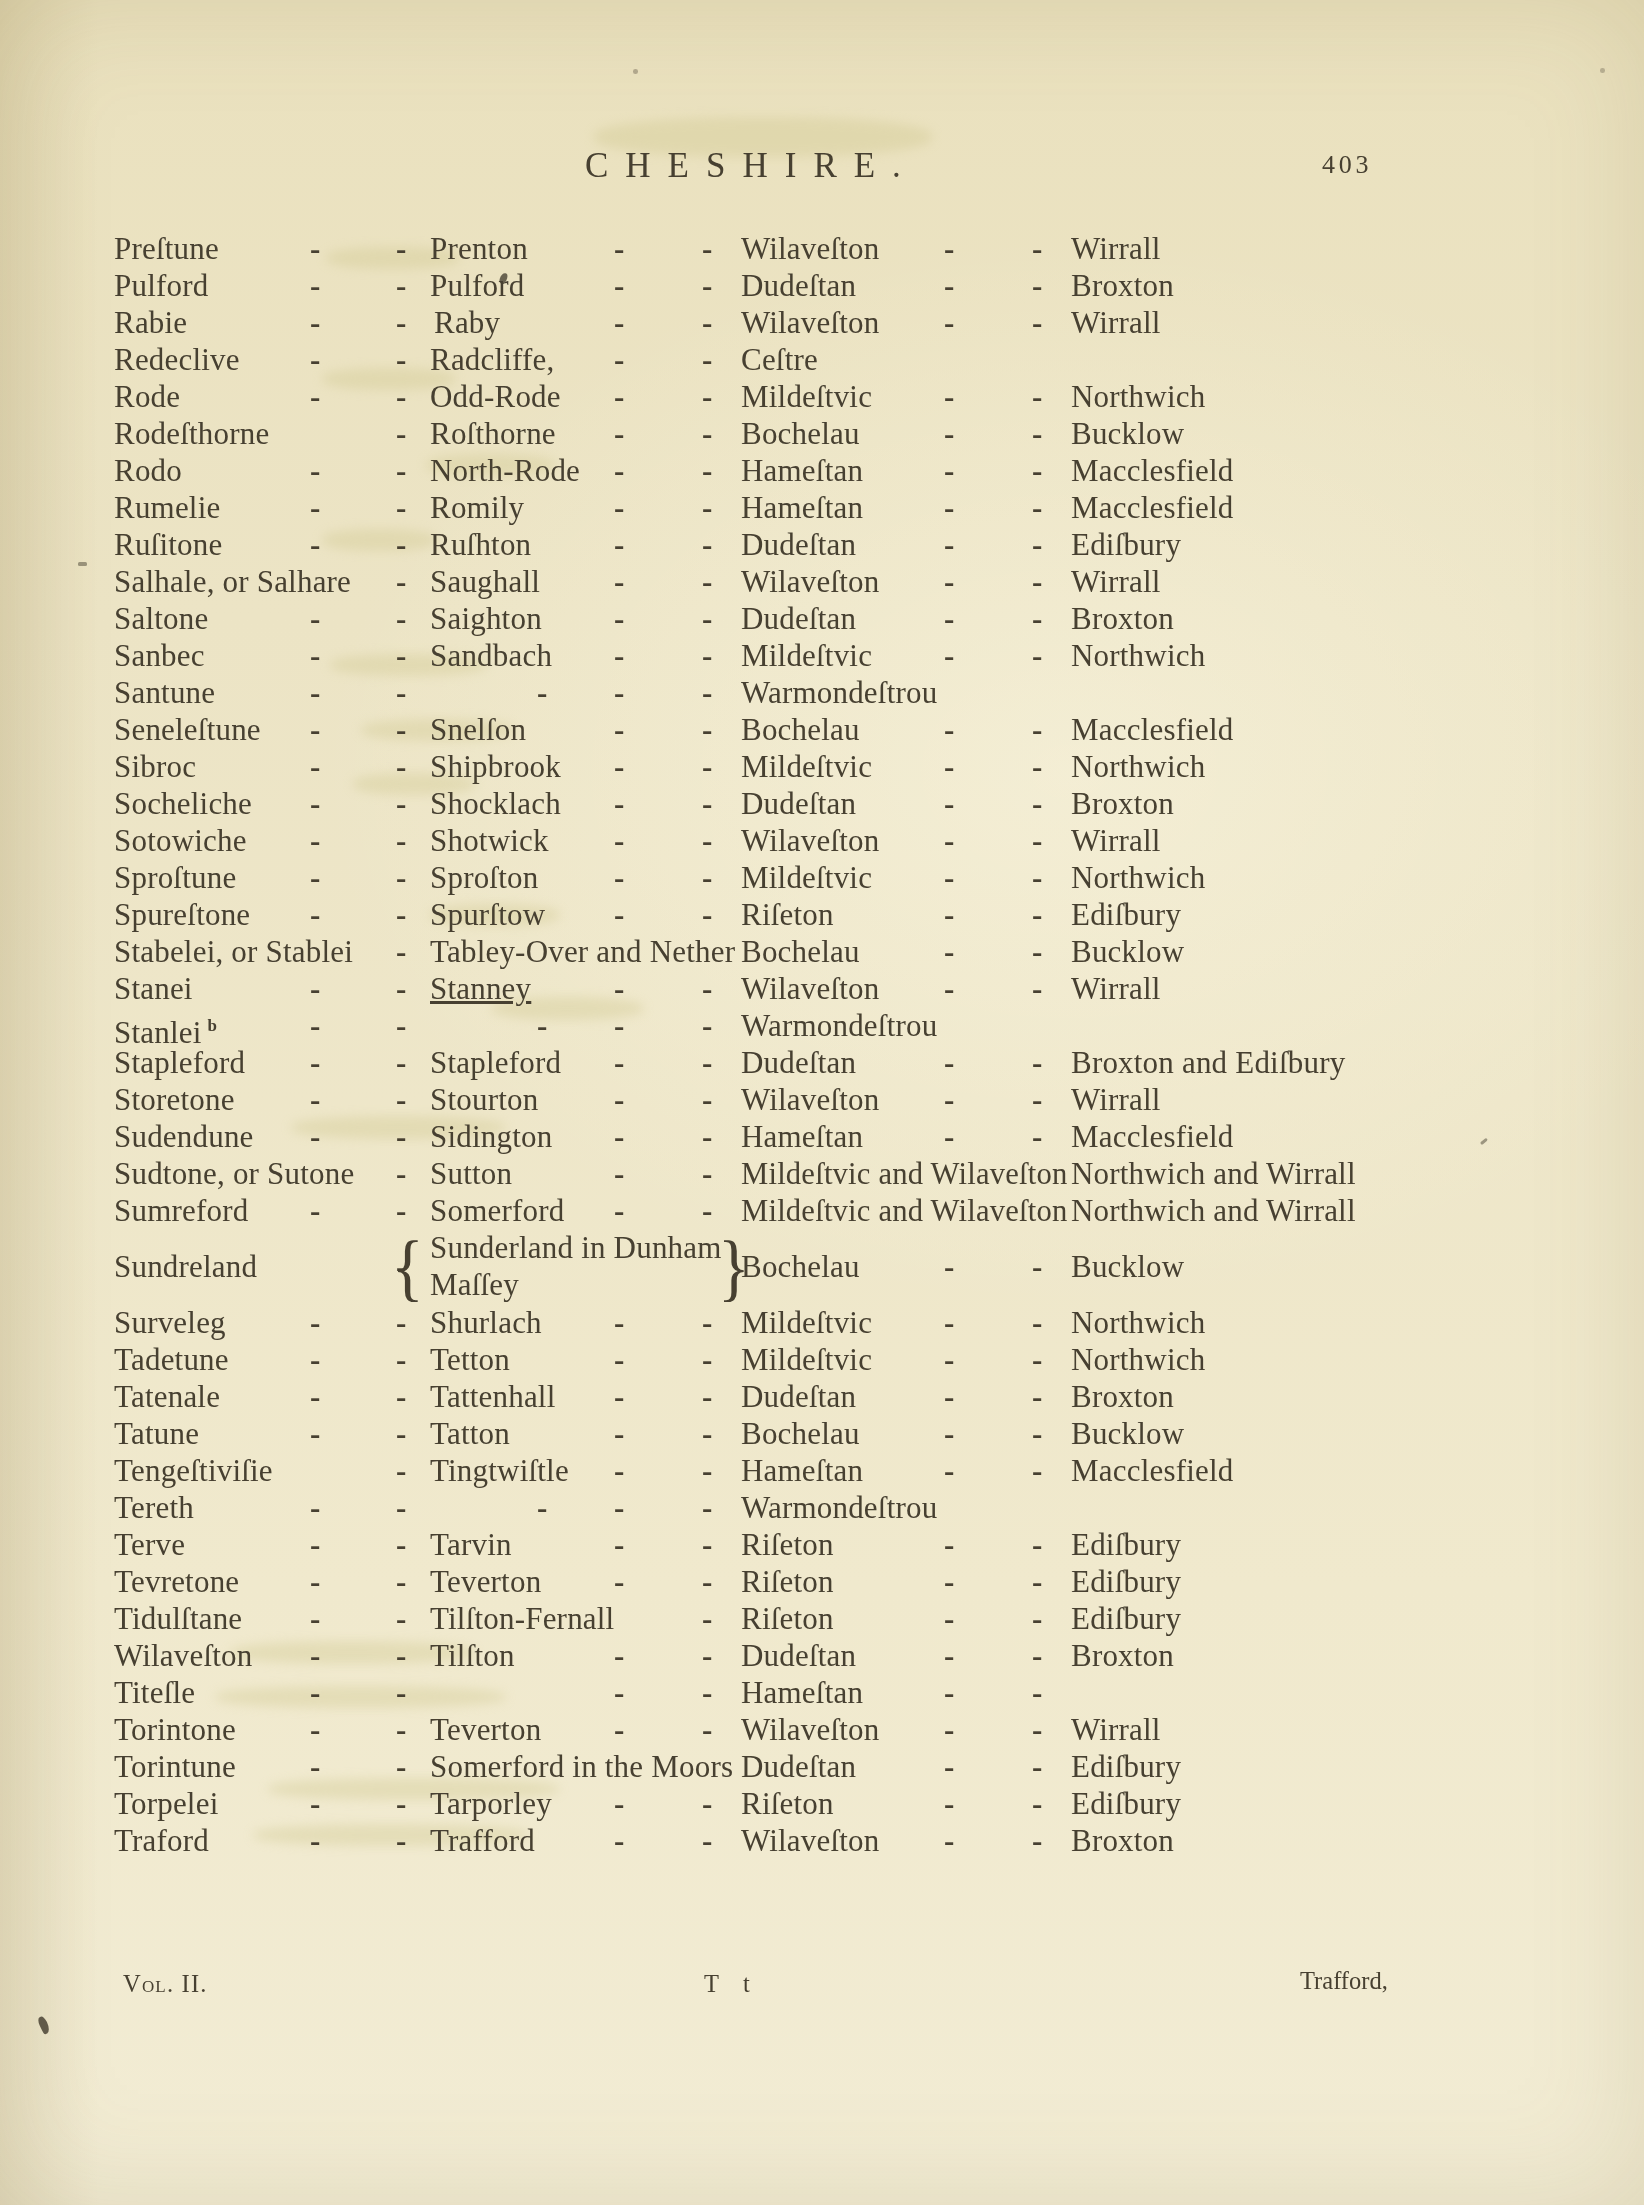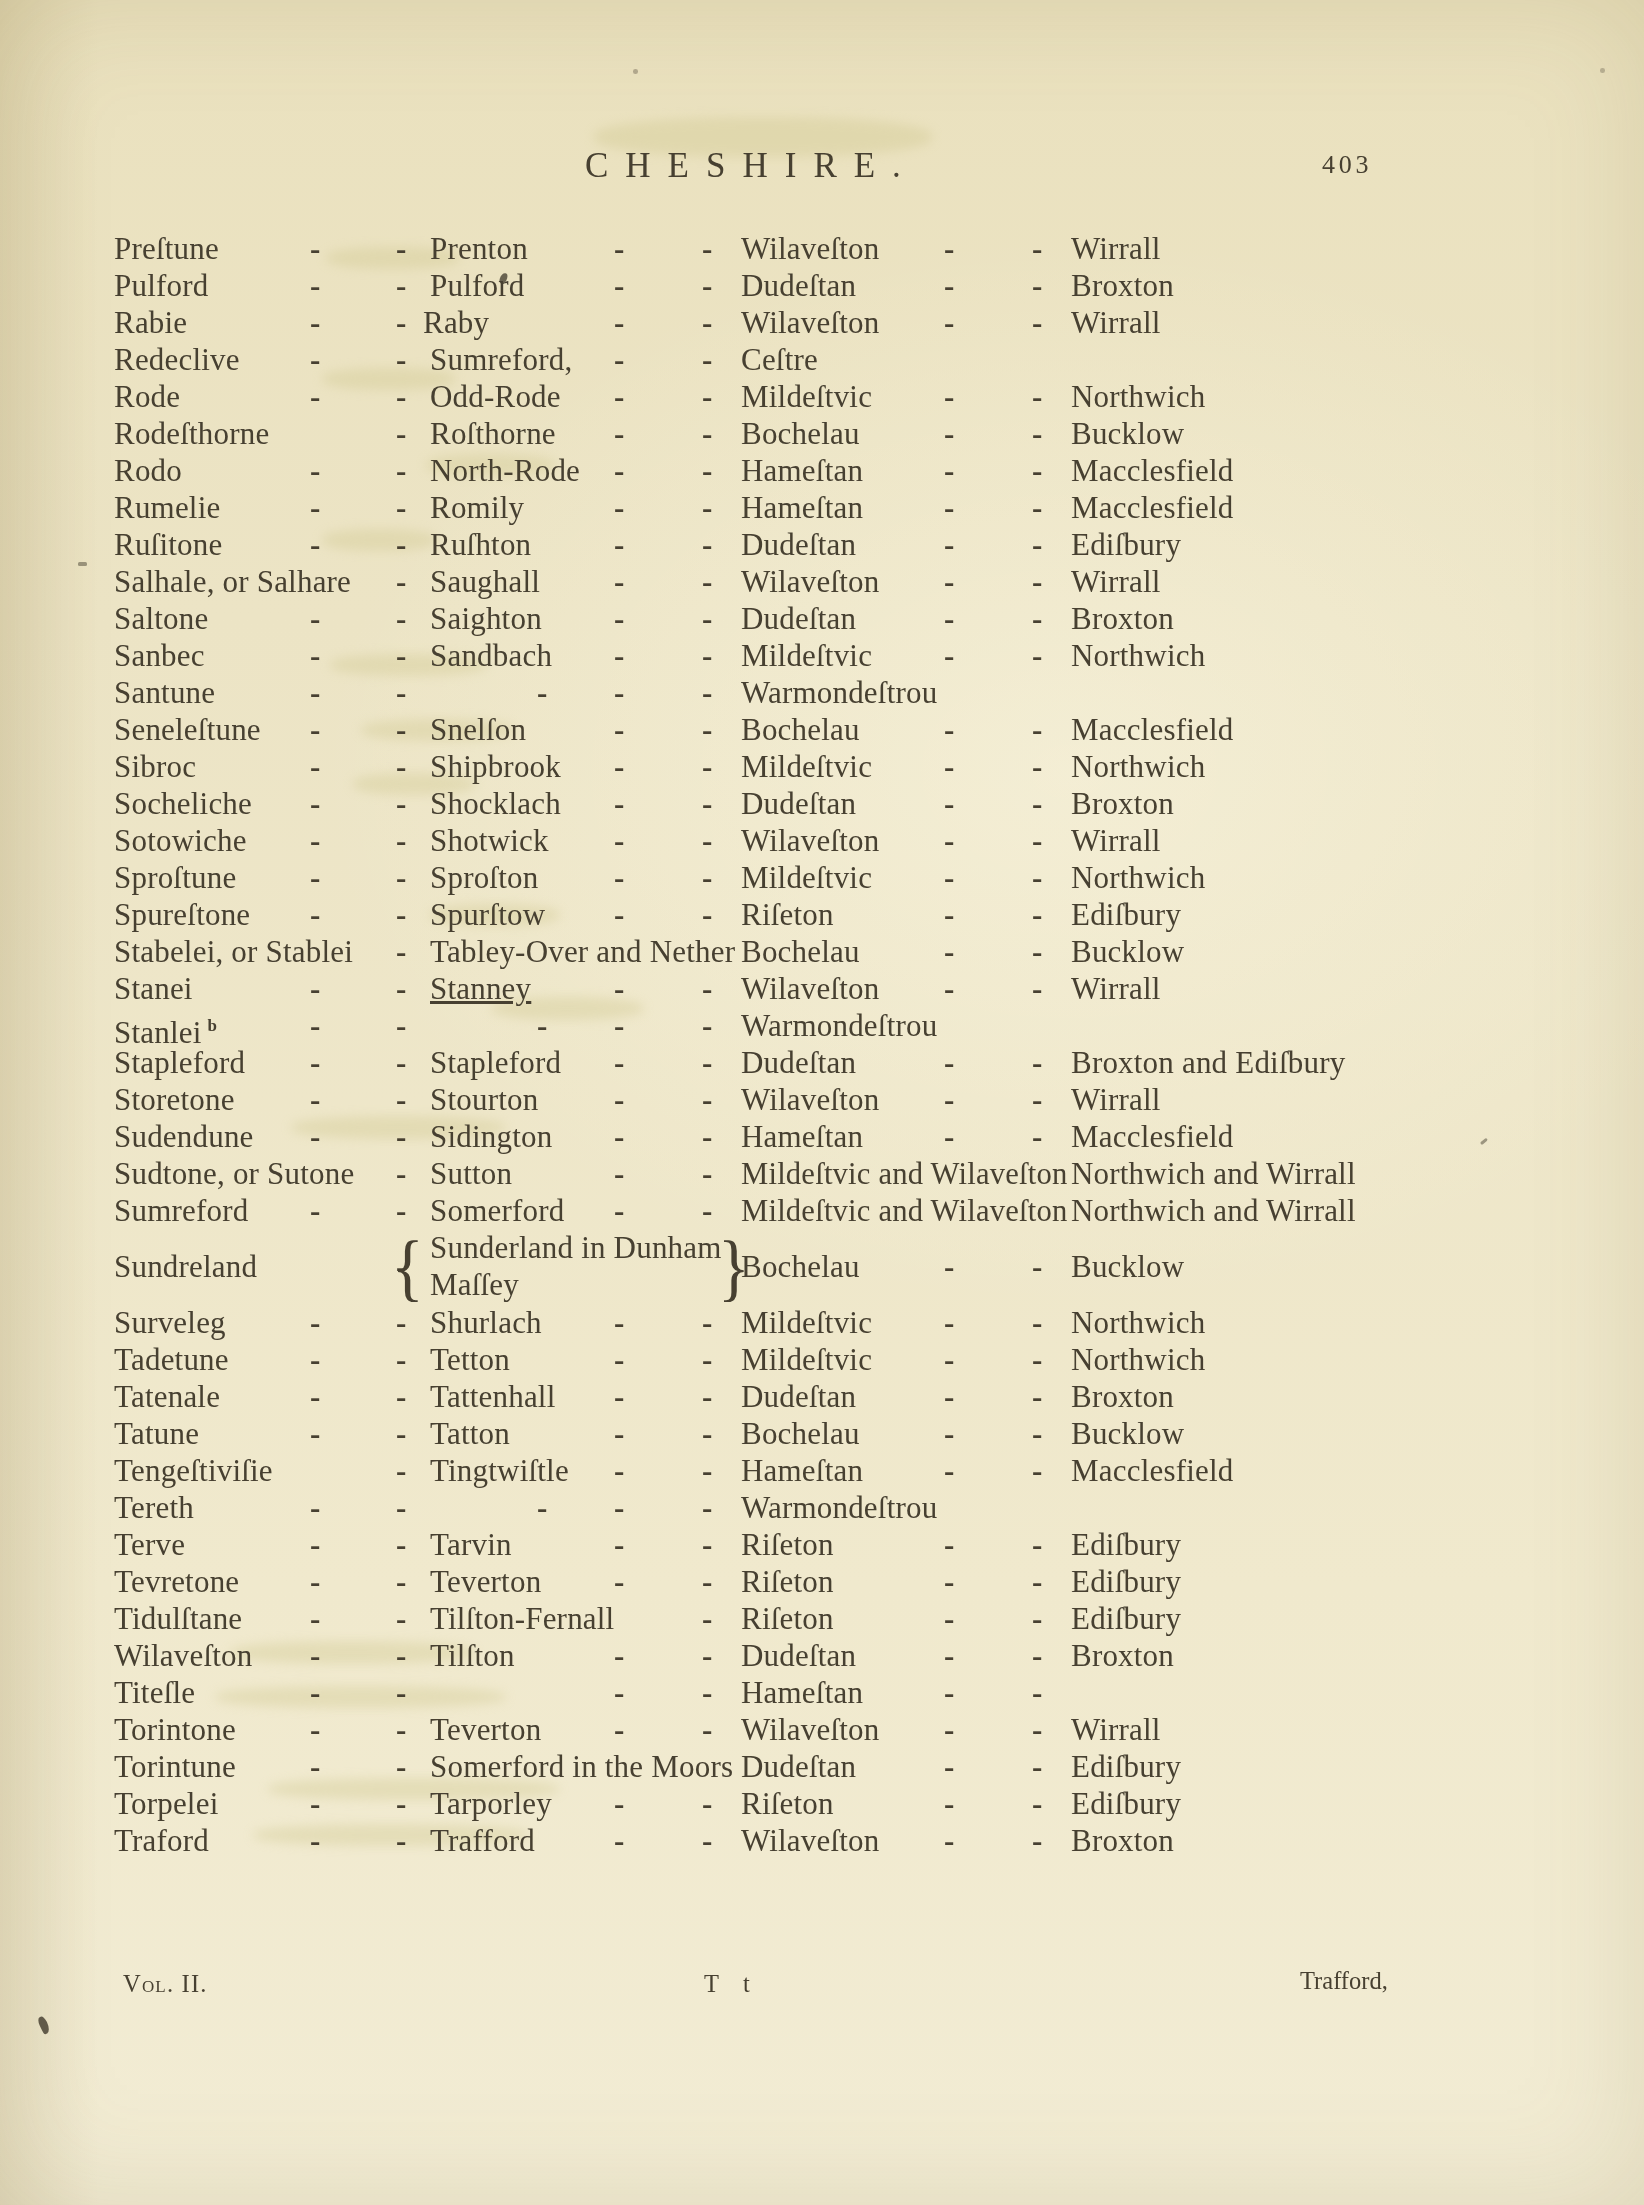--- a/index.html
+++ b/index.html
@@ -104,31 +104,31 @@
         <span class="cell c4" style="left: 957px;">Broxton</span>
       </div>
       <div class="trow">
         <span class="cell c1" style="left: 0px;">Rabie</span>
         <span class="cell dash" style="left: 196px;">-</span>
         <span class="cell dash" style="left: 282px;">-</span>
         <span class="cell dash" style="left: 500px;">-</span>
         <span class="cell dash" style="left: 588px;">-</span>
         <span class="cell dash" style="left: 830px;">-</span>
         <span class="cell dash" style="left: 918px;">-</span>
-        <span class="cell c2" style="left: 309px;">Raby</span>
+        <span class="cell c2" style="left: 320px;">Raby</span>
         <span class="cell c3" style="left: 627px;">Wilaveſton</span>
         <span class="cell c4" style="left: 957px;">Wirrall</span>
       </div>
       <div class="trow">
         <span class="cell c1" style="left: 0px;">Redeclive</span>
         <span class="cell dash" style="left: 196px;">-</span>
         <span class="cell dash" style="left: 282px;">-</span>
         <span class="cell dash" style="left: 500px;">-</span>
         <span class="cell dash" style="left: 588px;">-</span>
-        <span class="cell c2" style="left: 316px;">Sumreford,</span>
+        <span class="cell c2" style="left: 316px;">Radcliffe,</span>
         <span class="cell c3" style="left: 627px;">Ceſtre</span>
       </div>
       <div class="trow">
         <span class="cell c1" style="left: 0px;">Rode</span>
         <span class="cell dash" style="left: 196px;">-</span>
         <span class="cell dash" style="left: 282px;">-</span>
         <span class="cell dash" style="left: 500px;">-</span>
         <span class="cell dash" style="left: 588px;">-</span>
         <span class="cell dash" style="left: 830px;">-</span>
         <span class="cell dash" style="left: 918px;">-</span>

